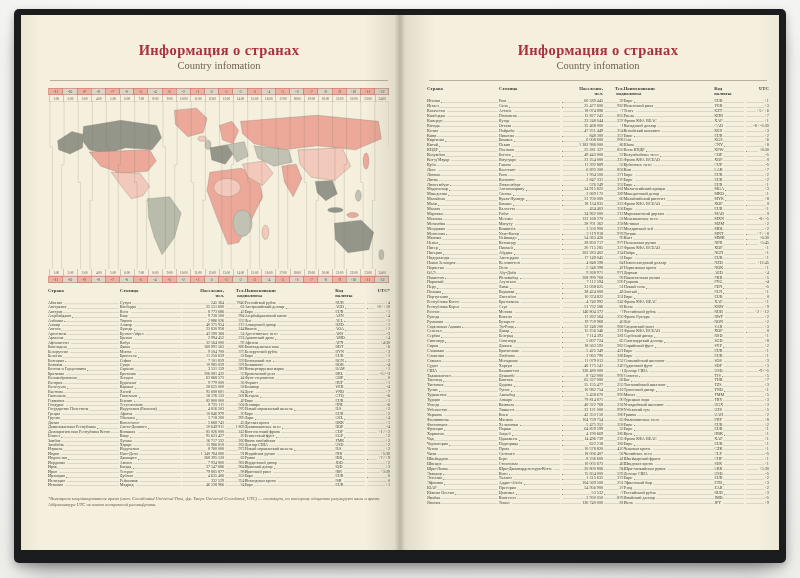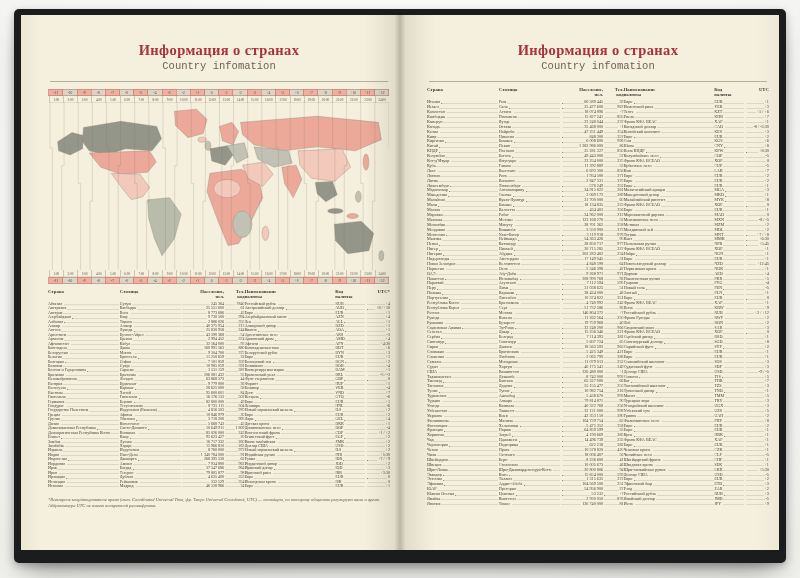--- a/index.html
+++ b/index.html
@@ -13,21 +13,21 @@
   .pages{position:absolute;left:7px;top:6px;right:7px;bottom:13px;display:flex;
          background:var(--page,#f5f0de);}
   .pages::before{content:"";position:absolute;left:50%;top:0;bottom:0;width:70px;margin-left:-35px;
          background:linear-gradient(90deg,rgba(60,50,30,0) 0%,rgba(60,50,30,.10) 42%,rgba(40,32,18,.28) 50%,rgba(60,50,30,.10) 58%,rgba(60,50,30,0) 100%);
          pointer-events:none;z-index:5;}
   .page{position:relative;width:50%;height:100%;box-sizing:border-box;padding:27px 10px 0 27px;}
   .page.left{background:linear-gradient(90deg,#ece7d2 0%,var(--page,#f5f0de) 5%,var(--page,#f5f0de) 100%);}
   .page.right{background:linear-gradient(270deg,#eee9d6 0%,var(--page,#f5f0de) 6%,var(--page,#f6f1e1) 100%);}
   .ptitle{margin:0;text-align:center;font-size:14.5px;font-weight:bold;letter-spacing:.4px;
           color:var(--titlered,#a8323c);}
-  .psub{margin:1px 0 0 0;text-align:center;font-size:10.5px;font-weight:normal;color:#6f6054;font-family:Liberation Mono, monospace;}
+  .psub{margin:1px 0 0 0;text-align:center;font-size:10.5px;font-weight:normal;color:#6f6054;}
   .rule{height:0;border-top:1px solid #b8b19c;margin:9px 2px 0 2px;}
   
   .map-block{margin:7px 1px 0 1px;}
   .stripwrap{height:13px;overflow:visible;}
   .sscale{transform:scale(.5);transform-origin:0 0;width:200%;}
   .srow{display:grid;grid-template-columns:repeat(24,1fr);}
   .oz{height:12px;line-height:12px;text-align:center;font-size:7px;color:#4c4a42;
       border:1px solid #bf6a5f;margin:0 0 0 -1px;}
   .oz.alt{background:#eeb0a1;}
   .oz.alt2{background:#d9d6c6;}

